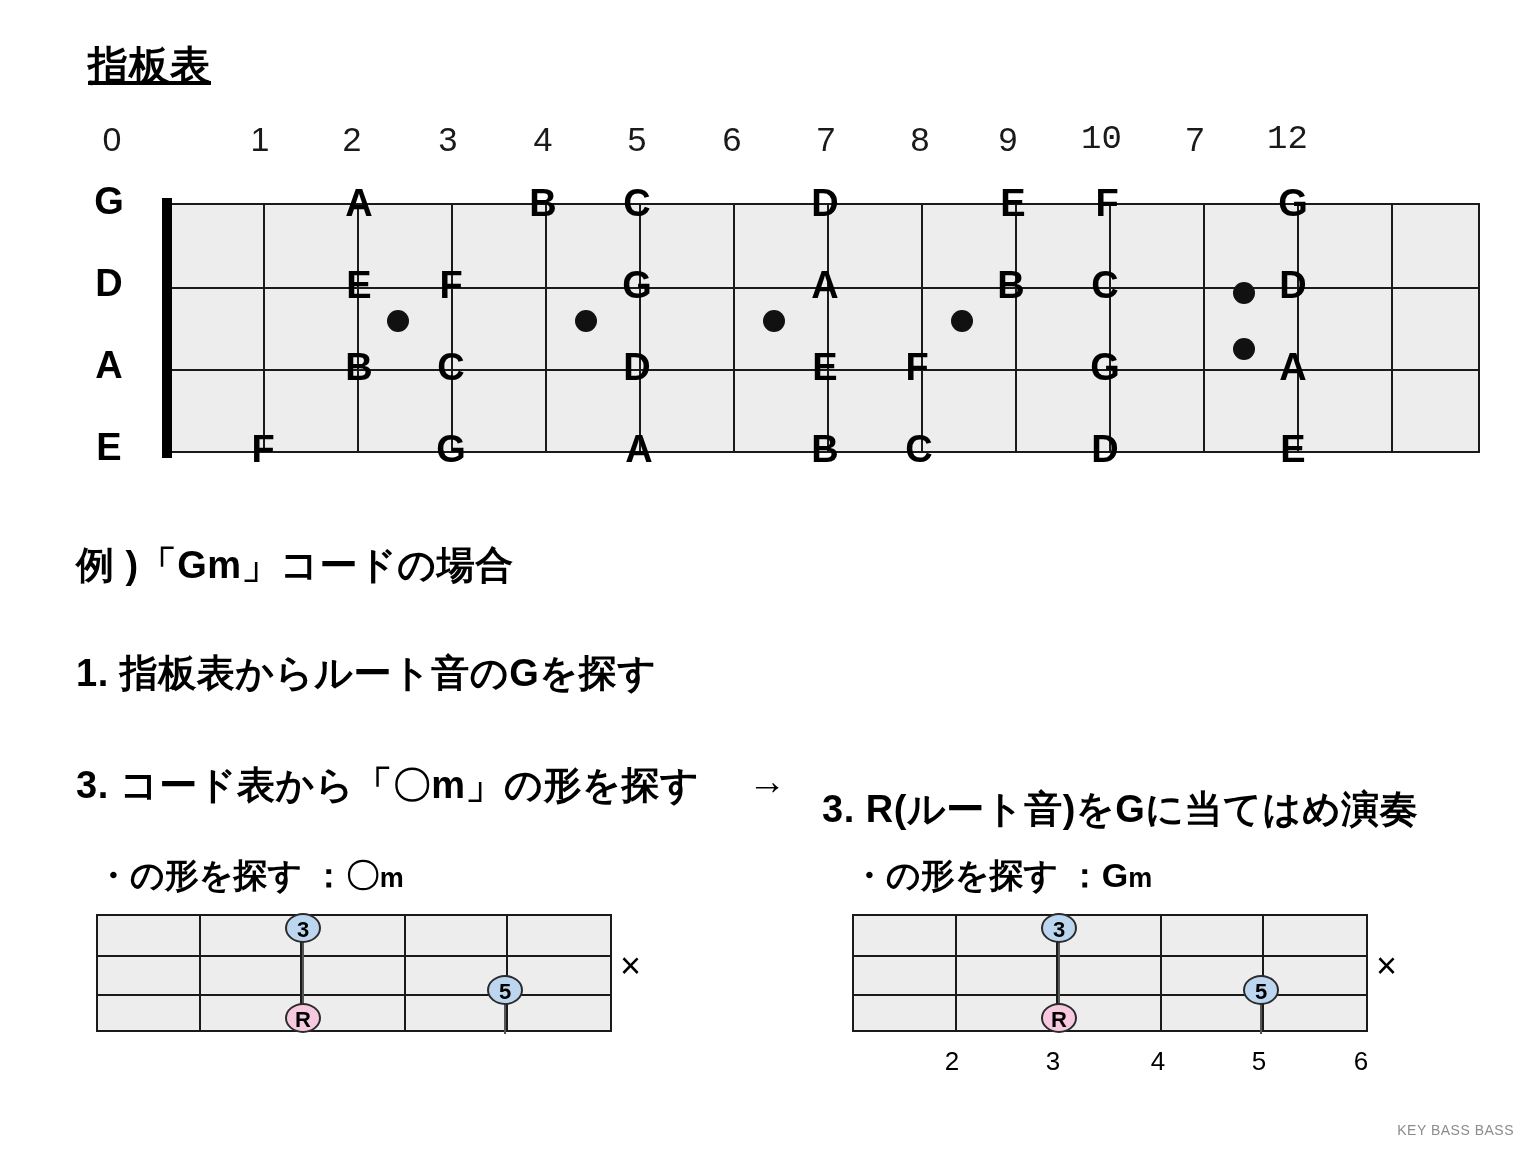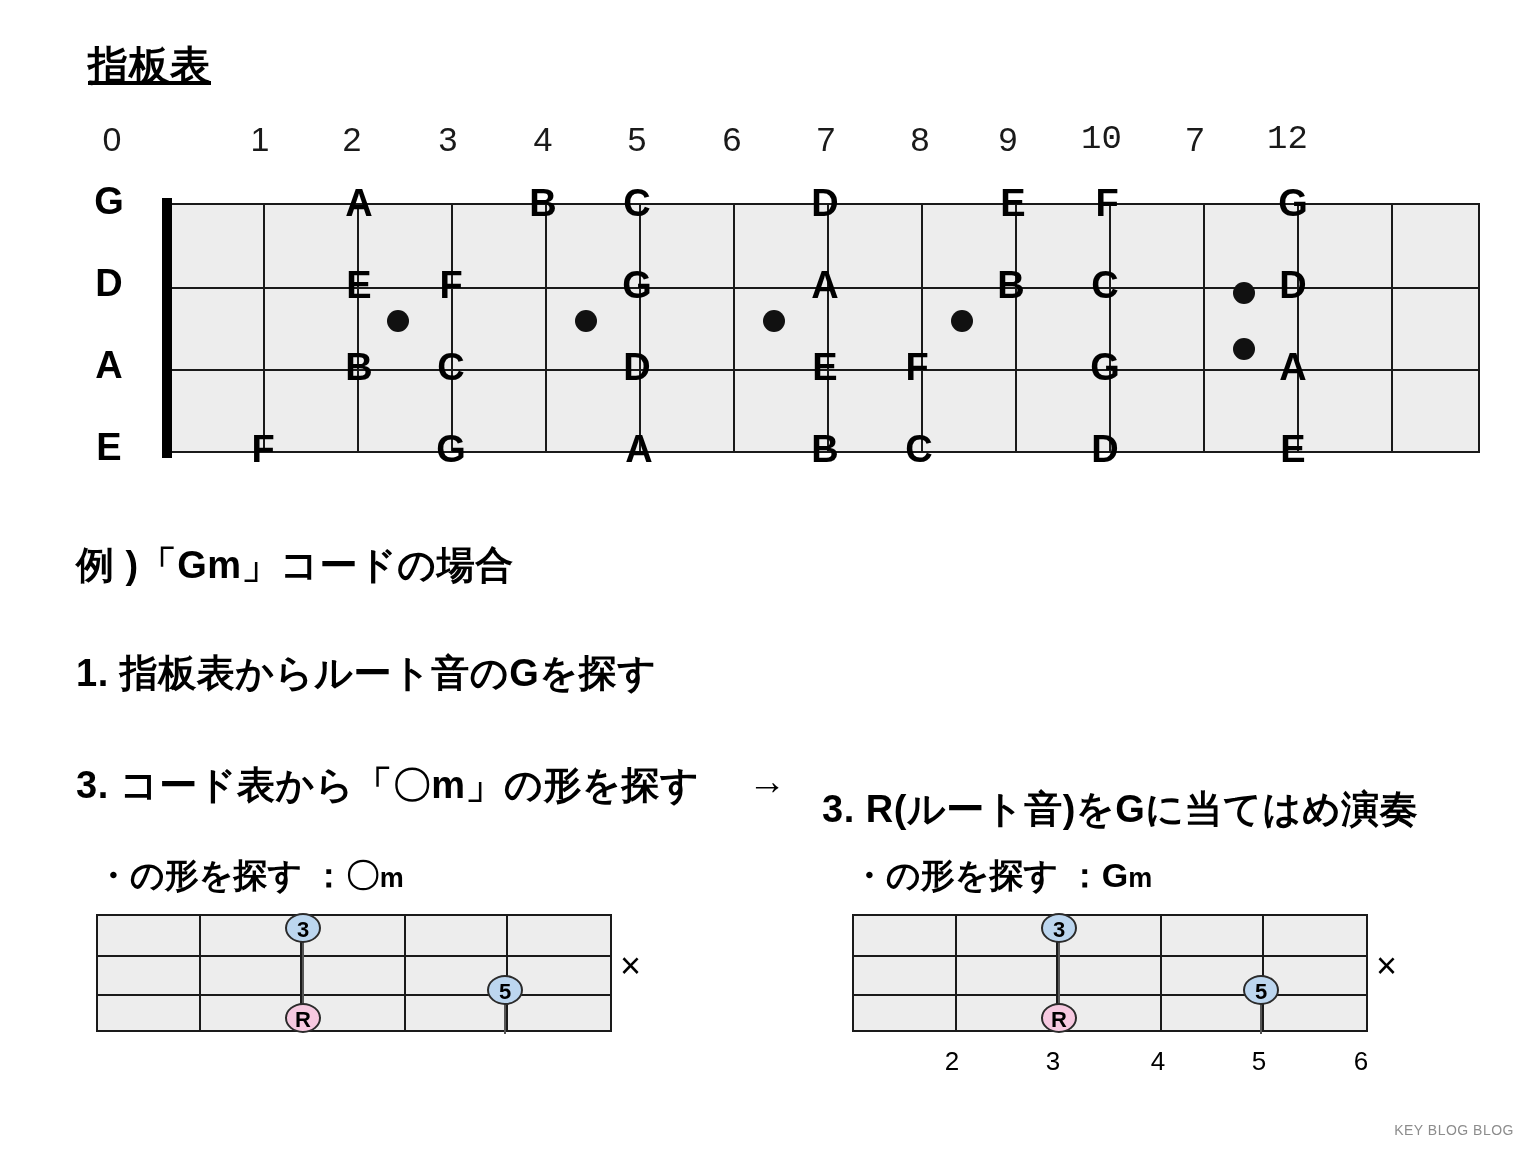--- a/index.html
+++ b/index.html
@@ -322,13 +322,13 @@
 
   <div class="mute-x" style="left:1376px; top:948px;">×</div>
 
   <div class="chord-fretnum" style="left:932px;  top:1046px;">2</div>
   <div class="chord-fretnum" style="left:1033px; top:1046px;">3</div>
   <div class="chord-fretnum" style="left:1138px; top:1046px;">4</div>
   <div class="chord-fretnum" style="left:1239px; top:1046px;">5</div>
   <div class="chord-fretnum" style="left:1341px; top:1046px;">6</div>
 </div>
 
-<div id="watermark">KEY BLOG BLOG</div>
+<div id="watermark">KEY BASS BASS</div>
 
 </body></html>

